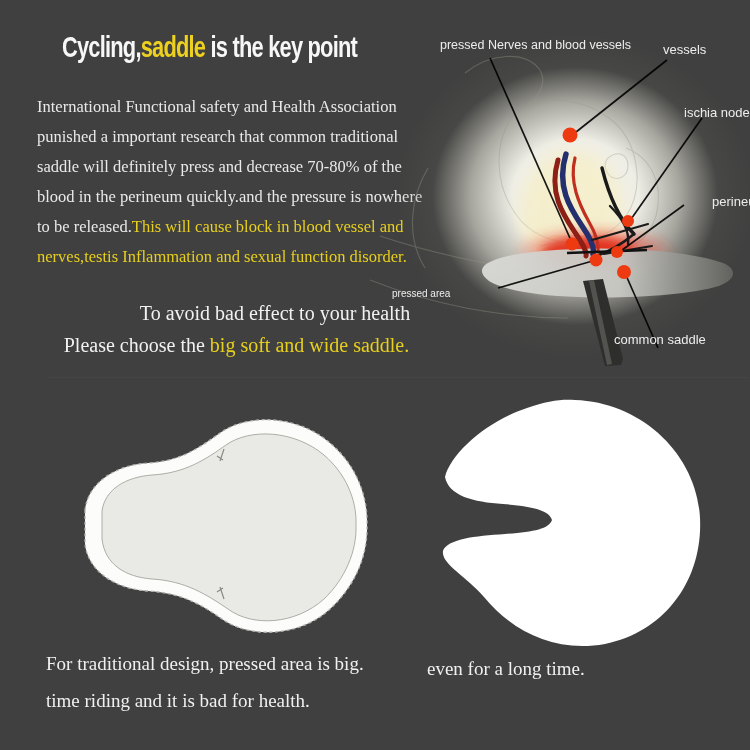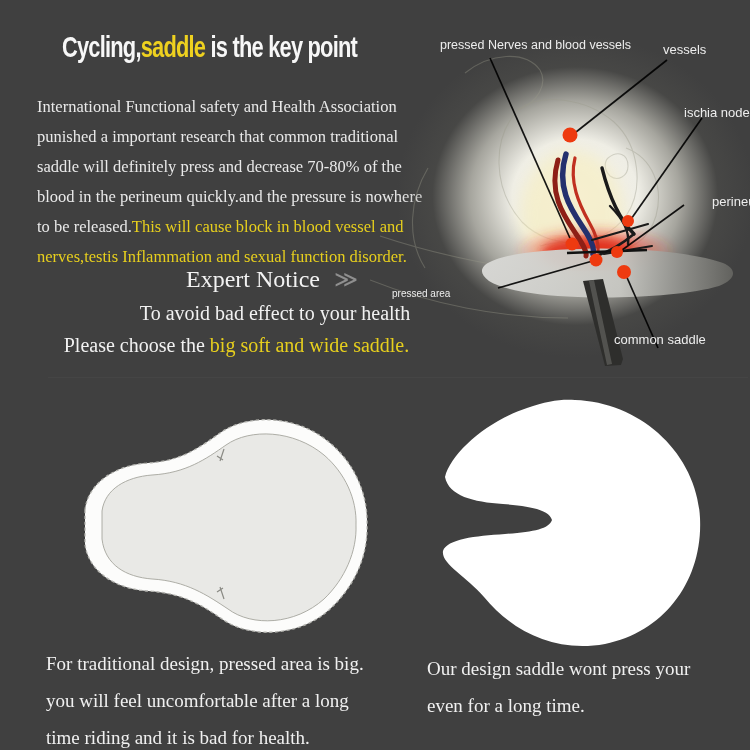--- a/index.html
+++ b/index.html
@@ -60,21 +60,20 @@
 
   <div class="intro">
     <div class="line"><span>International Functional safety and Health Association</span><span class="yellow"></span></div>
     <div class="line"><span>punished a important research that common traditional</span><span class="yellow"></span></div>
     <div class="line"><span>saddle will definitely press and decrease 70-80% of the</span><span class="yellow"></span></div>
     <div class="line"><span>blood in the perineum quickly.and the pressure is nowhere</span><span class="yellow"></span></div>
     <div class="line"><span>to be released.</span><span class="yellow">This will cause block in blood vessel and</span></div>
     <div class="line"><span></span><span class="yellow">nerves,testis Inflammation and sexual function disorder.</span></div>
   </div>
 
-  <div class="expert"><span>Expert Notice</span><span class="chev">≫</span></div>
 
   <div class="advice1">To avoid bad effect to your health</div>
   <div class="advice2"><span>Please choose the </span><span class="yellow">big soft and wide saddle.</span></div>
 
   <div class="diagram-glow"></div>
   <svg class="diagram-svg" width="380" height="356" viewBox="0 0 380 356">
     <defs>
       <filter id="blurS">
           <feGaussianBlur stdDeviation="4"></feGaussianBlur>
         </filter>
@@ -173,21 +172,19 @@
          C 129 270, 87 248, 59 214
          C 41 193, 16 181, 18 168
          C 22 156, 50 153, 80 151
          C 108 149, 124 146, 127 137
          C 124 127, 106 123, 78 121
          C 48 119, 24 113, 20 94 Z"></path>
   </svg>
 
   <div class="caption cap-left">
     <div class="line">For traditional design, pressed area is big.</div>
-    <div class="line">you will feel uncomfortable after a long</div>
     <div class="line">time riding and it is bad for health.</div>
   </div>
   <div class="caption cap-right">
-    <div class="line">Our design saddle wont press your</div>
     <div class="line">even for a long time.</div>
   </div>
 
 </div>
 
 </body></html>

